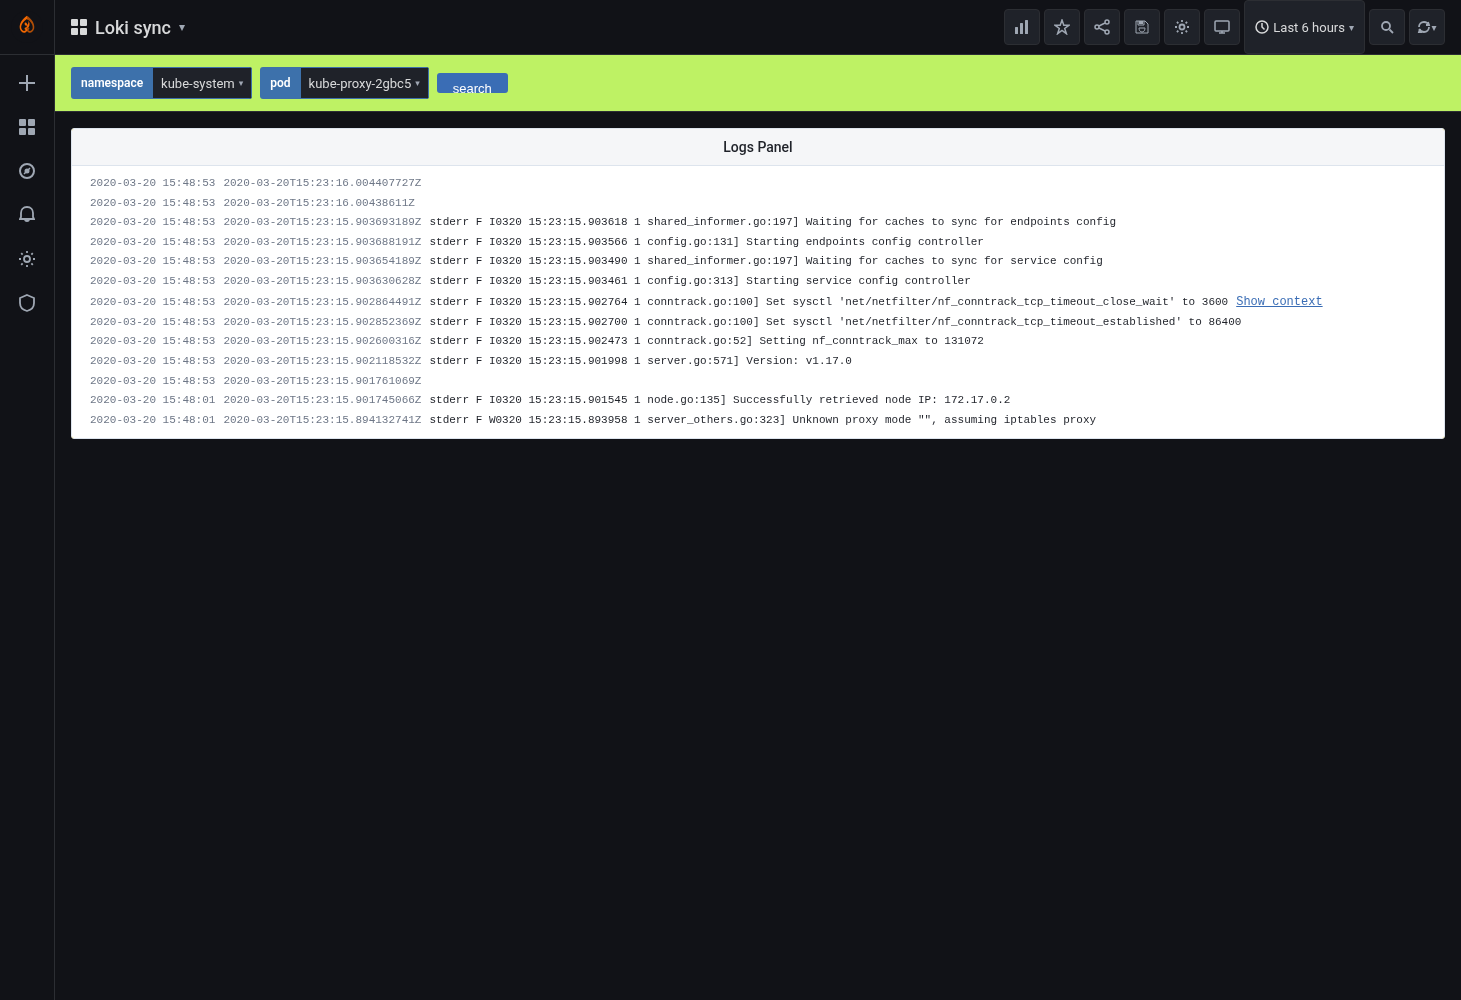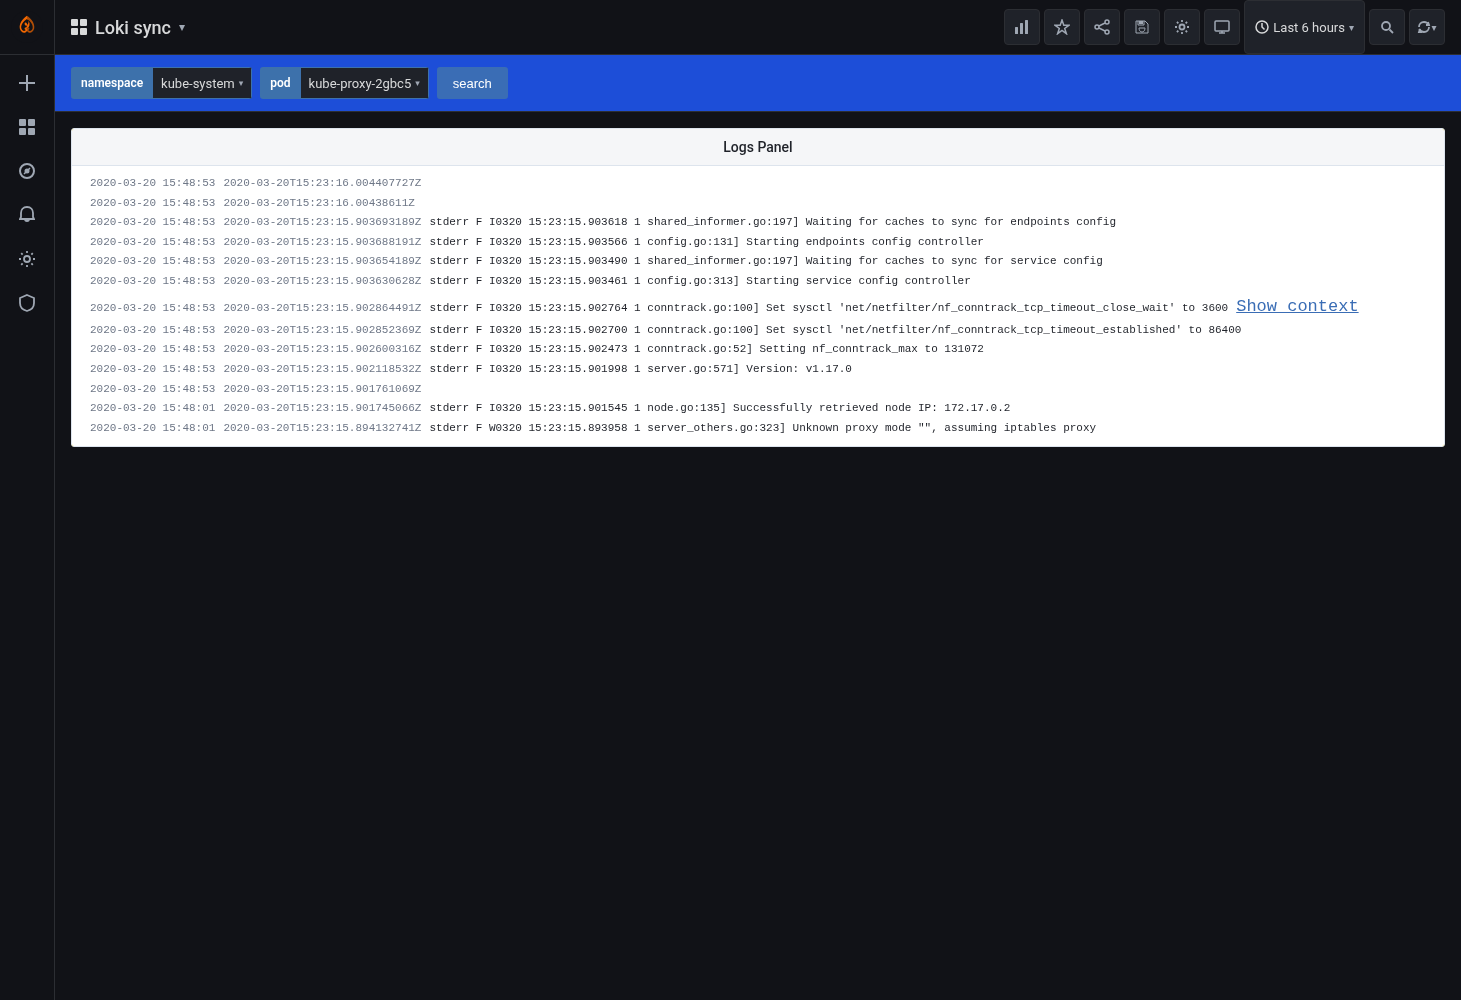--- a/index.html
+++ b/index.html
@@ -121,21 +121,21 @@
       font-size: 13px;
     }
     .caret {
       font-size: 10px;
       color: #9fa7b3;
     }
 
     
     .query-bar {
       padding: 12px 16px;
-      background: #1d4ed8;
+      background: #bef264;
       border-bottom: 1px solid #2c2e33;
       display: flex;
       align-items: center;
       gap: 8px;
       flex-shrink: 0;
     }
     .filter-tag {
       display: flex;
       align-items: center;
       gap: 0;
@@ -168,21 +168,21 @@
     }
     .filter-tag-value .caret {
       font-size: 9px;
     }
     .search-btn {
       background: #3a6db5;
       border: none;
       border-radius: 3px;
       color: #fff;
       padding: 8px 16px;
-      height: 32px;
+      height: 20px;
       cursor: pointer;
       font-size: 13px;
       font-weight: 500;
     }
 
     
     .content {
       flex: 1;
       padding: 16px;
       overflow: auto;
@@ -225,21 +225,21 @@
       font-size: 11px;
     }
     .log-text {
       color: #1f2229;
       font-size: 11px;
     }
     .show-context {
       color: #3a6db5;
       text-decoration: underline;
       cursor: pointer;
-      font-size: 17px;
+      font-size: 12px;
     }
 
     
     .content::-webkit-scrollbar { width: 8px; }
     .content::-webkit-scrollbar-track { background: #1a1b1f; }
     .content::-webkit-scrollbar-thumb { background: #2c2e33; border-radius: 4px; }
   </style>
 </head>
 <body>
 

